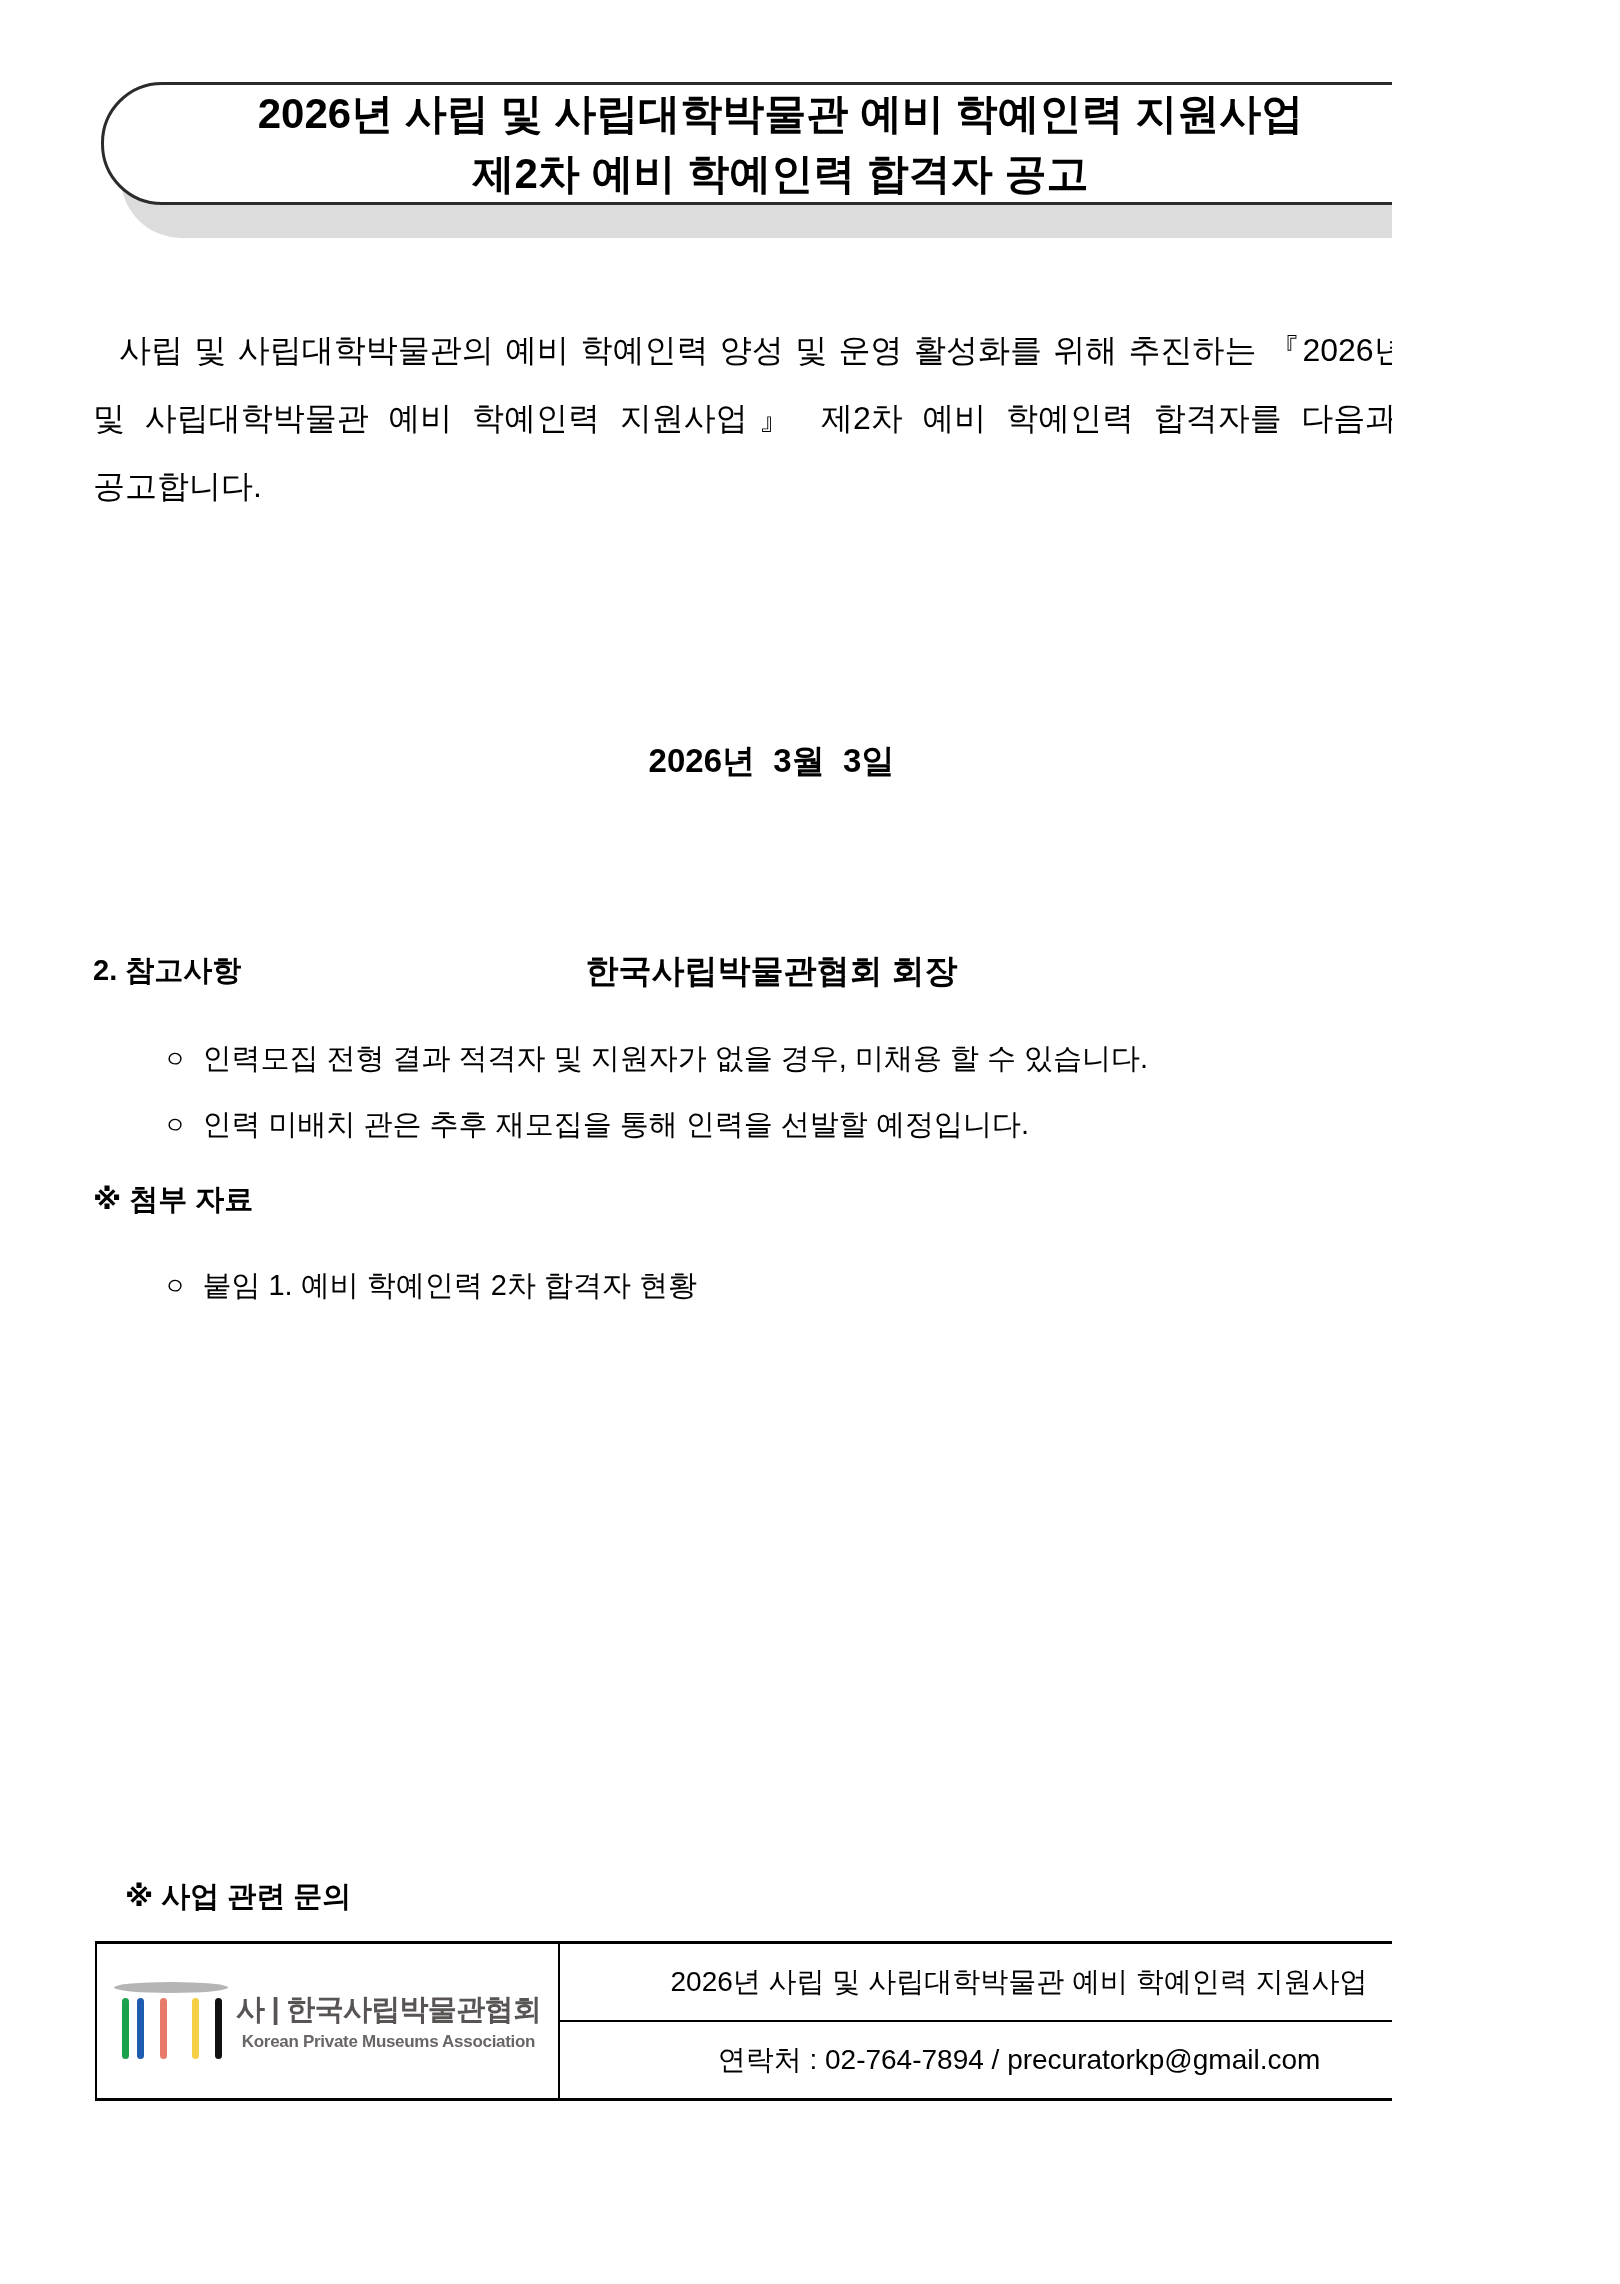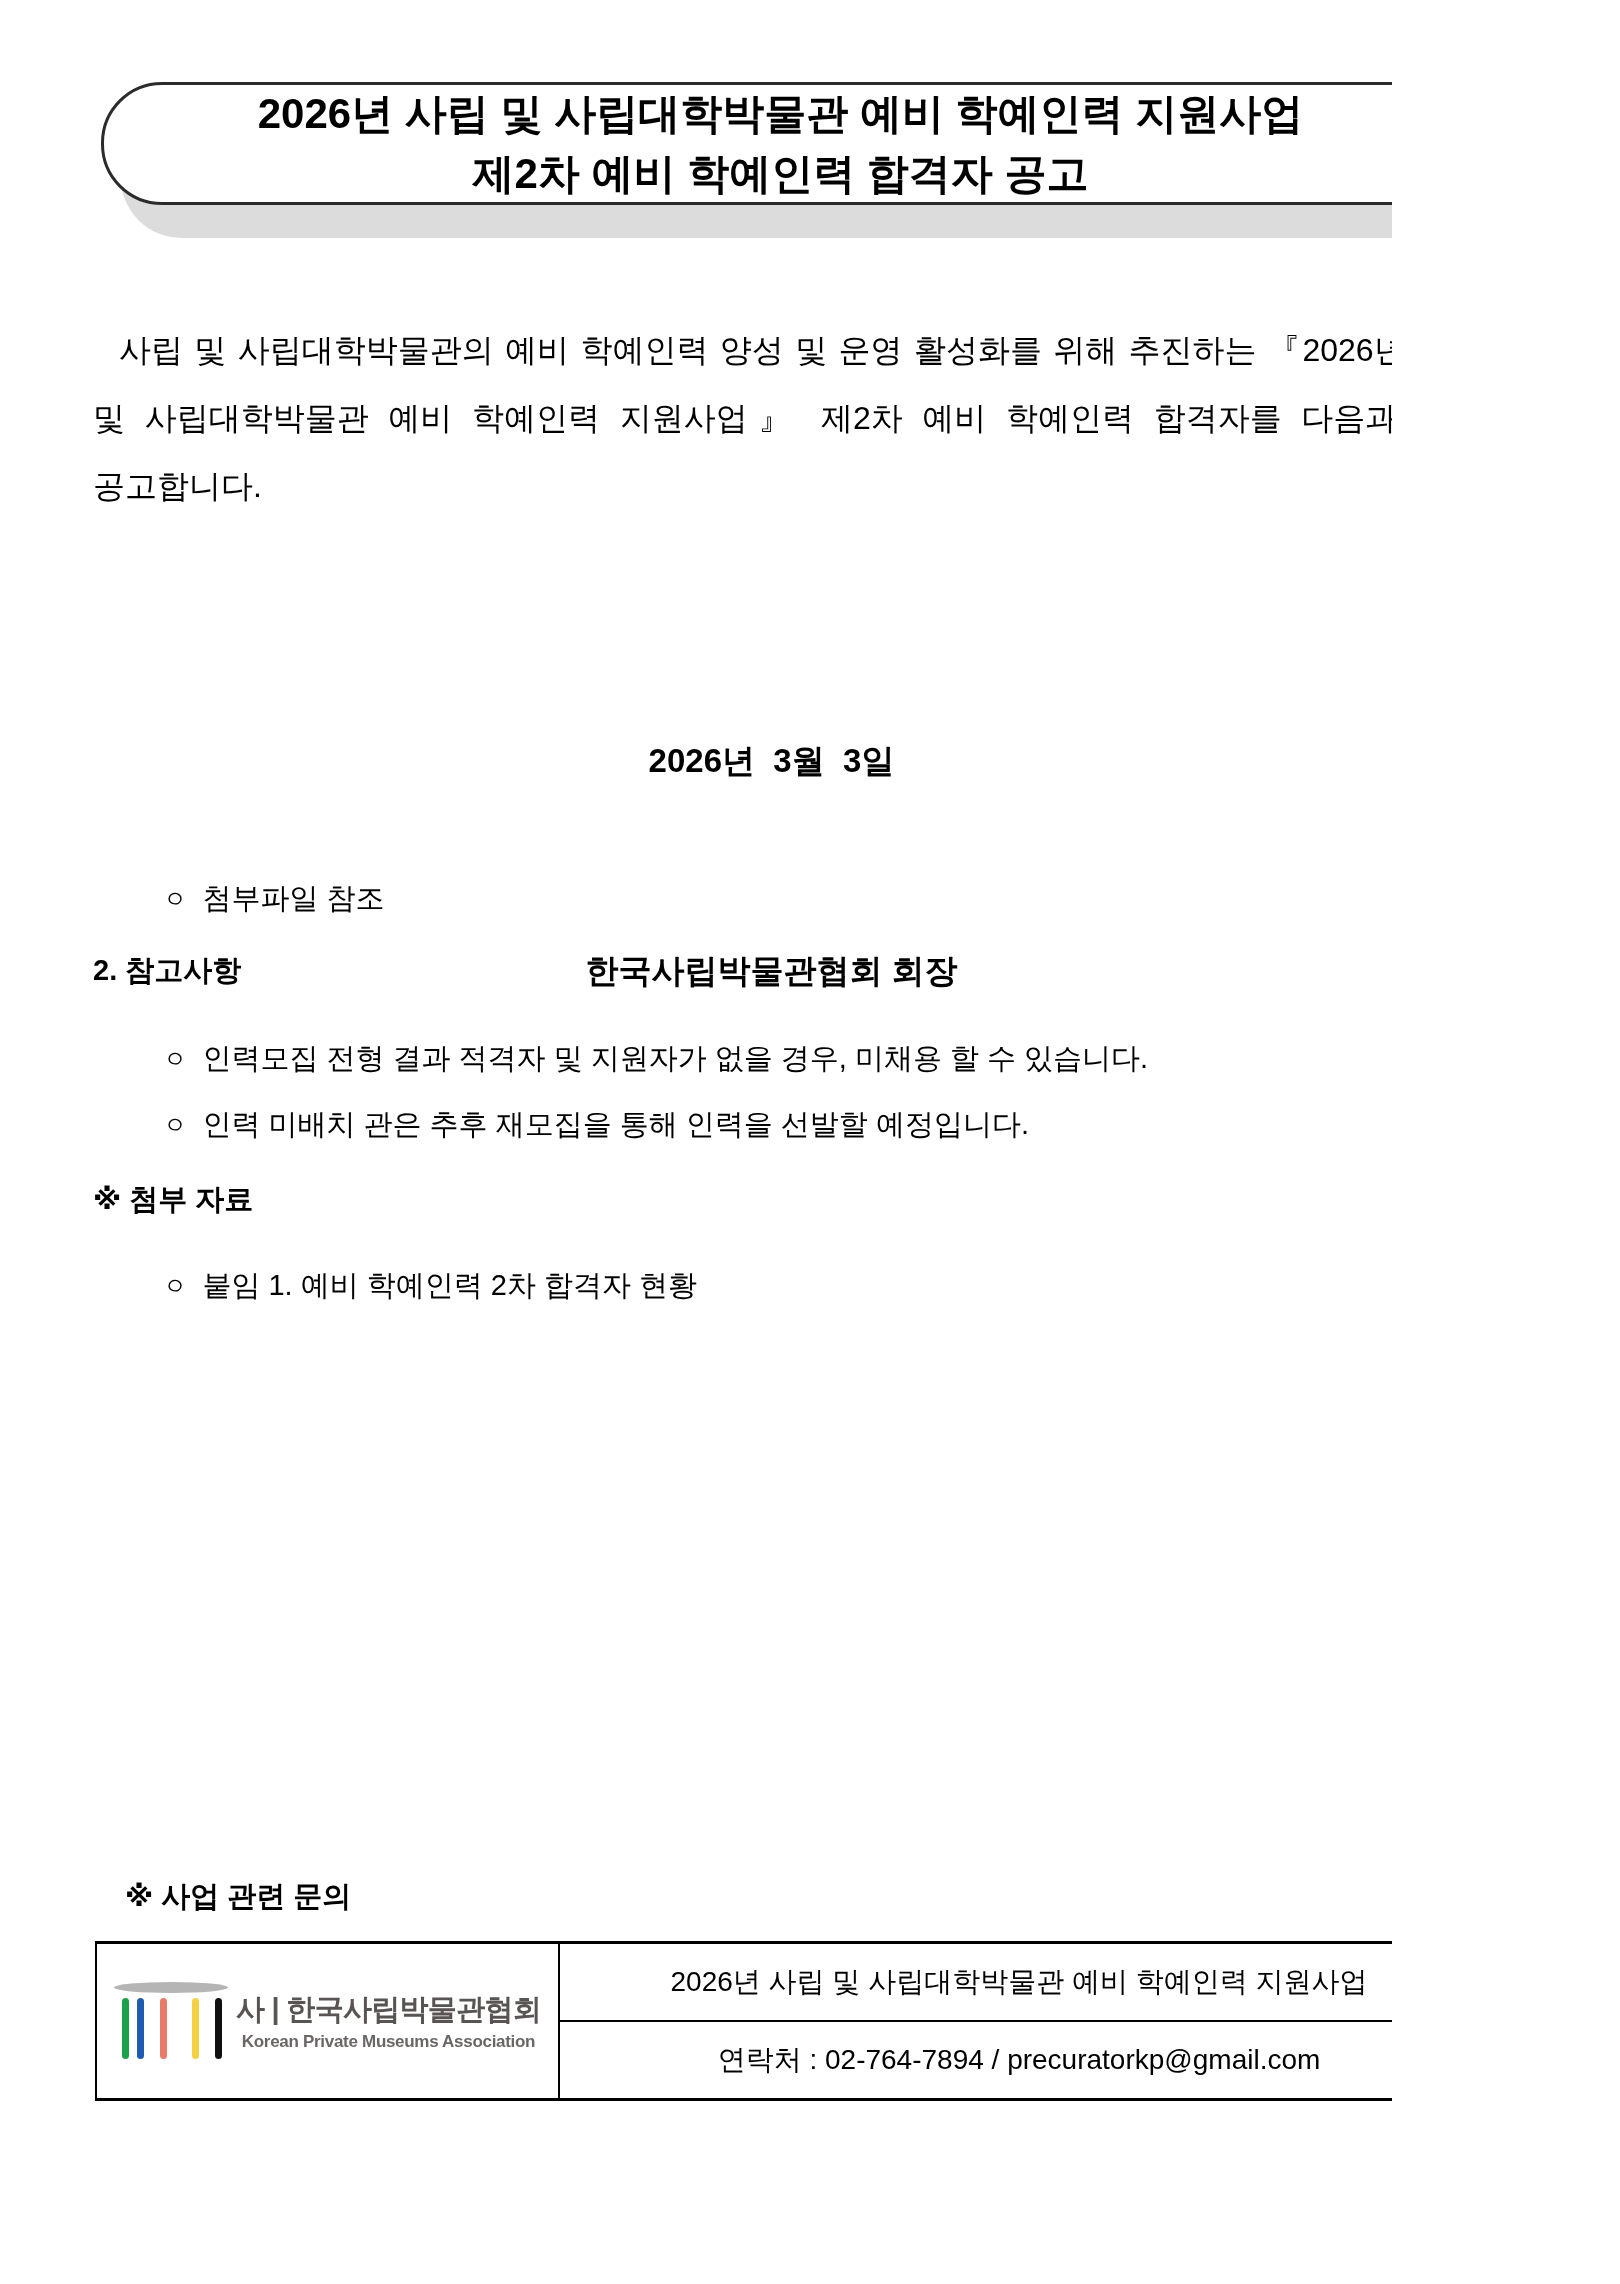--- a/index.html
+++ b/index.html
@@ -172,23 +172,20 @@
     <span>제2차 예비 학예인력 합격자 공고</span>
   </div>
 
   <p class="intro">사립 및 사립대학박물관의 예비 학예인력 양성 및 운영 활성화를 위해 추진하는 『2026년 사립 및 사립대학박물관 예비 학예인력 지원사업』 제2차 예비 학예인력 합격자를 다음과 같이 공고합니다.</p>
 
   <div class="date-block">
     <div>2026년  3월  3일</div>
     <div>한국사립박물관협회 회장</div>
   </div>
 
-  <div class="bullet" style="top:846px">
-    <span class="mark">ㅇ</span><span>첨부파일 참조</span>
-  </div>
 
   <div class="sec-h" style="top:951px">2. 참고사항</div>
   <div class="bullet" style="top:1006px">
     <span class="mark">ㅇ</span><span>인력모집 전형 결과 적격자 및 지원자가 없을 경우, 미채용 할 수 있습니다.</span>
   </div>
   <div class="bullet" style="top:1072px">
     <span class="mark">ㅇ</span><span>인력 미배치 관은 추후 재모집을 통해 인력을 선발할 예정입니다.</span>
   </div>
 
   <div class="sec-h" style="top:1180px">※ 첨부 자료</div>

